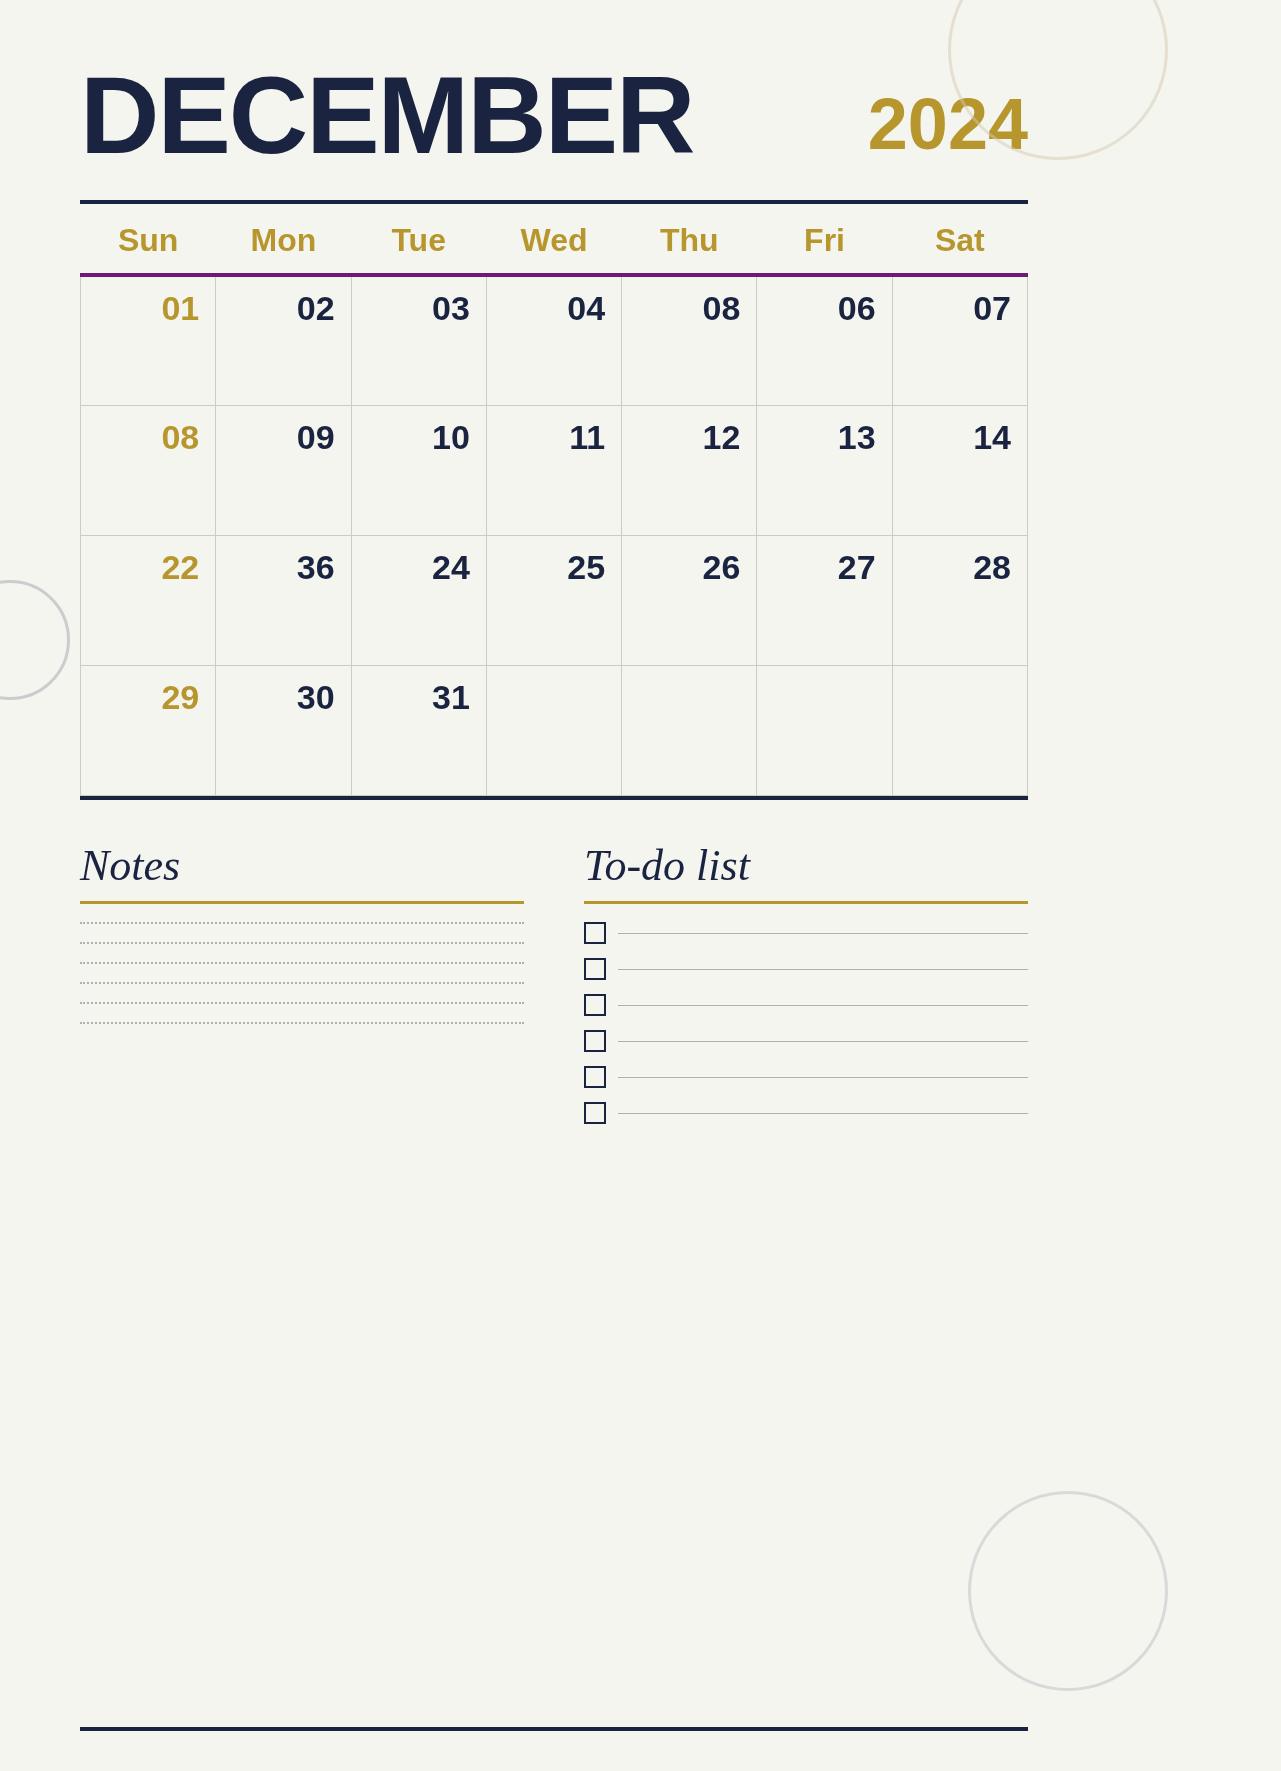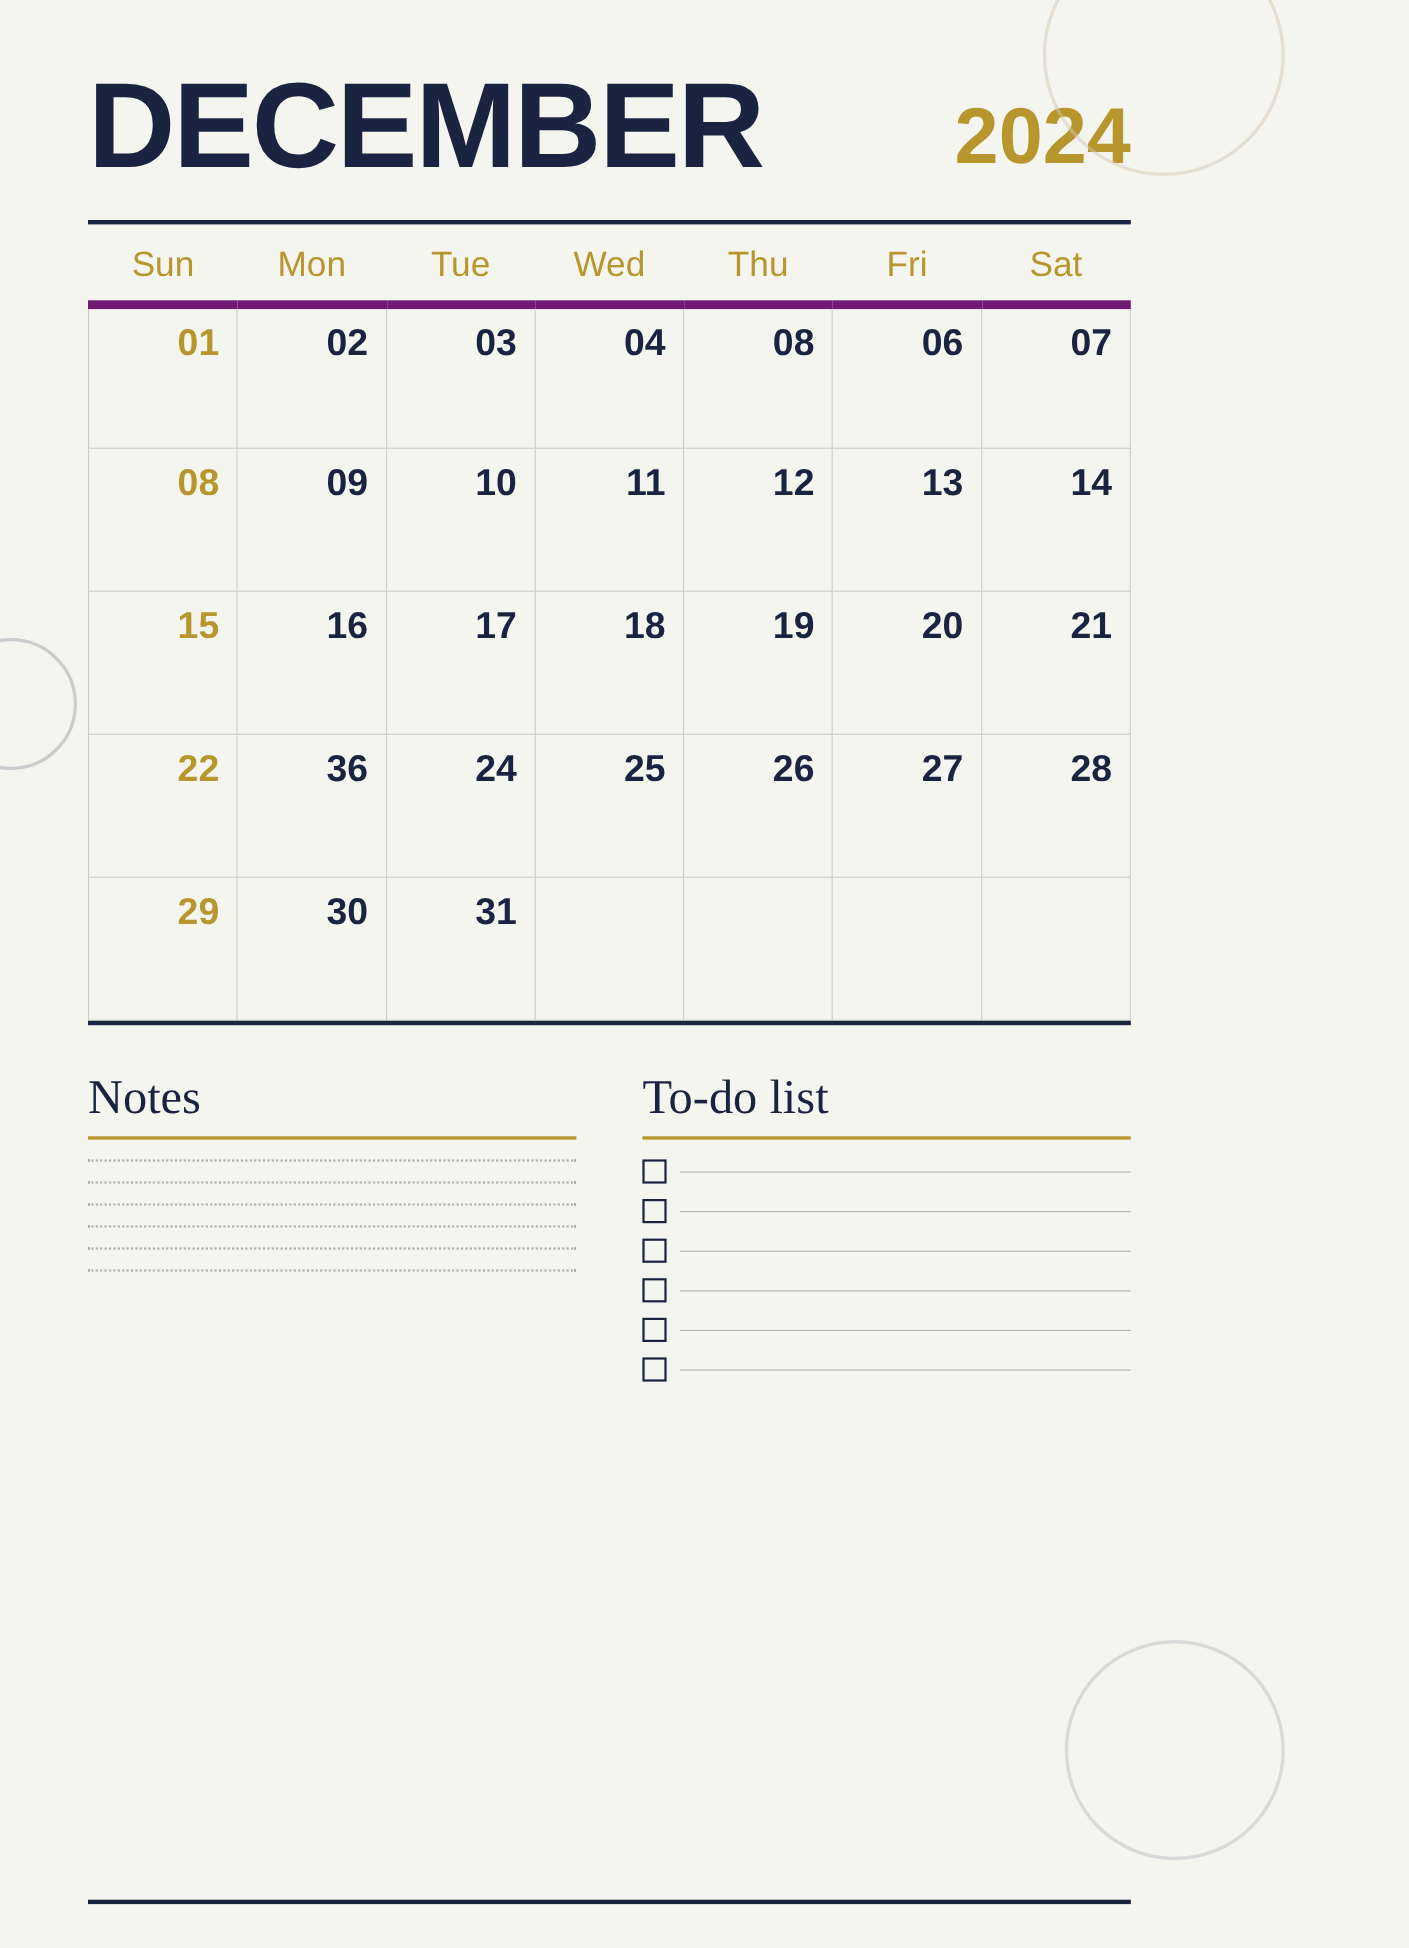--- a/index.html
+++ b/index.html
@@ -97,24 +97,24 @@
     }
 
     .calendar-table {
       width: 100%;
       border-collapse: collapse;
     }
 
     .day-header-row th {
       padding: 18px 10px 14px;
       font-size: 32px;
-      font-weight: 400;
+      font-weight: 700;
       color: #b8962e;
       text-align: center;
-      border-bottom: 8px solid #701a75;
+      border-bottom: 4px solid #701a75;
     }
 
     .calendar-table td {
       border: 1px solid #c8cfc0;
       width: calc(100% / 7);
       height: 130px;
       vertical-align: top;
       padding: 12px 16px 10px;
       background: #f5f5f0;
     }
@@ -148,20 +148,21 @@
     .notes-section {
       flex: 1;
     }
 
     .todo-section {
       flex: 1;
     }
 
     .section-title {
       font-size: 44px;
+      font-style: italic;
       font-weight: 400;
       color: #1a2340;
       margin-bottom: 10px;
       font-family: 'Georgia', serif;
     }
 
     .gold-underline {
       height: 3px;
       background: #b8962e;
       margin-bottom: 18px;
@@ -274,43 +275,20 @@
             </td>
             <td>
               <span class="date-num">13</span>
             </td>
             <td>
               <span class="date-num">14</span>
             </td>
           </tr>
           <tr>
             <td>
-              <span class="date-num sunday">15</span>
-            </td>
-            <td>
-              <span class="date-num">16</span>
-            </td>
-            <td>
-              <span class="date-num">17</span>
-            </td>
-            <td>
-              <span class="date-num">18</span>
-            </td>
-            <td>
-              <span class="date-num">19</span>
-            </td>
-            <td>
-              <span class="date-num">20</span>
-            </td>
-            <td>
-              <span class="date-num">21</span>
-            </td>
-          </tr>
-          <tr>
-            <td>
               <span class="date-num sunday">22</span>
             </td>
             <td>
               <span class="date-num">36</span>
             </td>
             <td>
               <span class="date-num">24</span>
             </td>
             <td>
               <span class="date-num">25</span>

